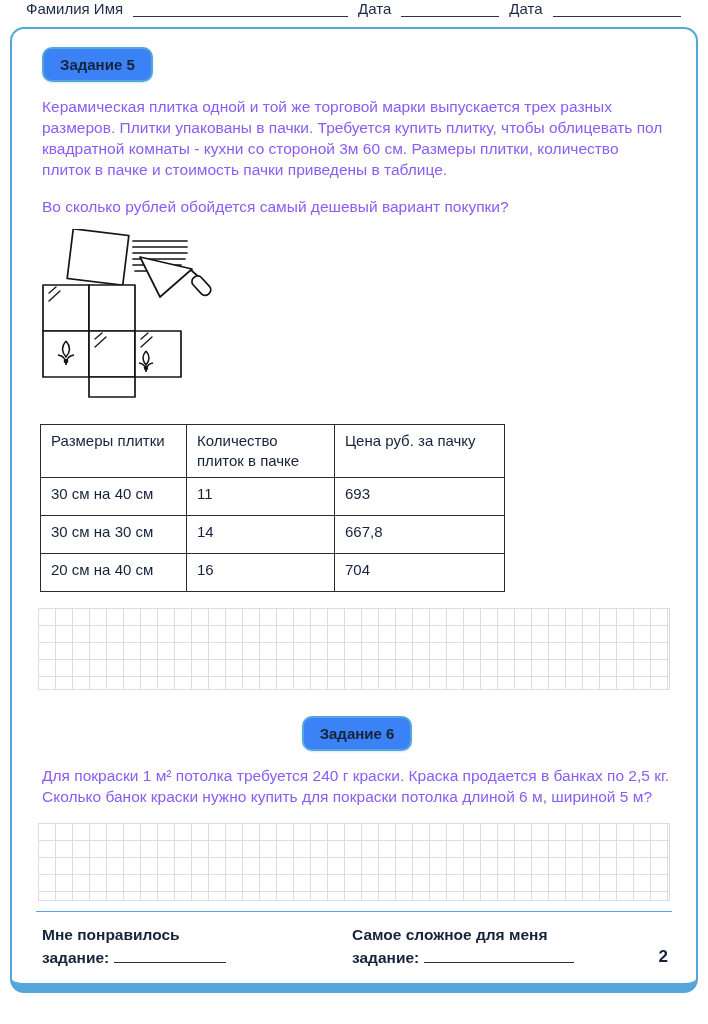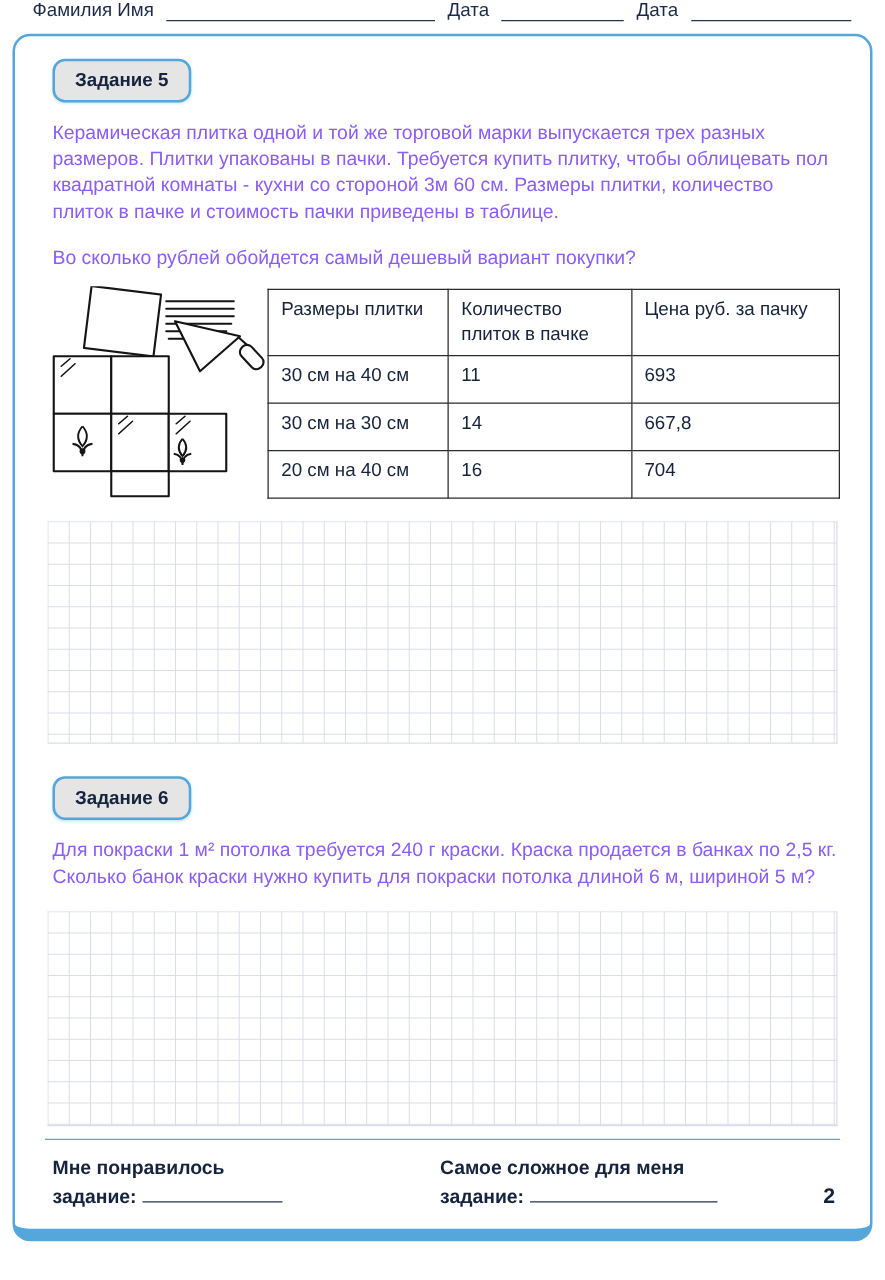--- a/index.html
+++ b/index.html
@@ -41,35 +41,35 @@
 
   
   .task-head { display: flex; align-items: center; gap: 22px; margin: 2px 0 14px 6px; }
   .task-badge {
     border: 2px solid #55a6db;
     border-radius: 10px;
     padding: 7px 16px;
     font-weight: bold;
     font-size: 15px;
     color: #16233c;
-    background: #e5e5e5;
+    background: #3b82f6;
     box-shadow: 0 1px 2px rgba(85,166,219,.25);
   }
   .task-title { font-weight: bold; font-size: 16px; color: #16233c; }
 
   .para {
     font-size: 15.5px;
     line-height: 1.36;
     color: #8b5cf6;
     margin: 0 2px 2px 6px;
   }
   .question { margin-top: 14px; }
 
   
-  .tile-block { display: flex; gap: 2px; margin: 10px 0 0 4px; align-items: flex-start; }
+  .tile-block { display: flex; gap: 21px; margin: 10px 0 0 4px; align-items: flex-start; flex-direction: column; }
   .illus { width: 172px; flex: 0 0 auto; }
   table.price {
     border-collapse: collapse;
     flex: 1;
     font-size: 15px;
     color: #16233c;
     margin-top: 2px;
   }
   table.price th, table.price td {
     border: 1.5px solid #2b2b2b;
@@ -89,21 +89,21 @@
       linear-gradient(#d9dde9 1px, transparent 1px),
       linear-gradient(90deg, #d9dde9 1px, transparent 1px);
     background-size: 17px 17px;
     background-position: 0 0;
     border-right: 1px solid #d9dde9;
     border-bottom: 1px solid #d9dde9;
   }
   .grid1 { height: 178px; margin: 16px 2px 6px 2px; }
   .grid2 { height: 172px; margin: 14px 2px 0 2px; }
 
-  .task6-head { margin-top: 20px; }
+  .task6-head { margin-top: 20px; flex-direction: column; }
 
   .spacer { flex: 1; }
 
   
   .footer {
     border-top: 1.5px solid #55a6db;
     margin-top: 10px;
     padding: 12px 4px 6px 6px;
     display: flex;
     align-items: flex-start;

